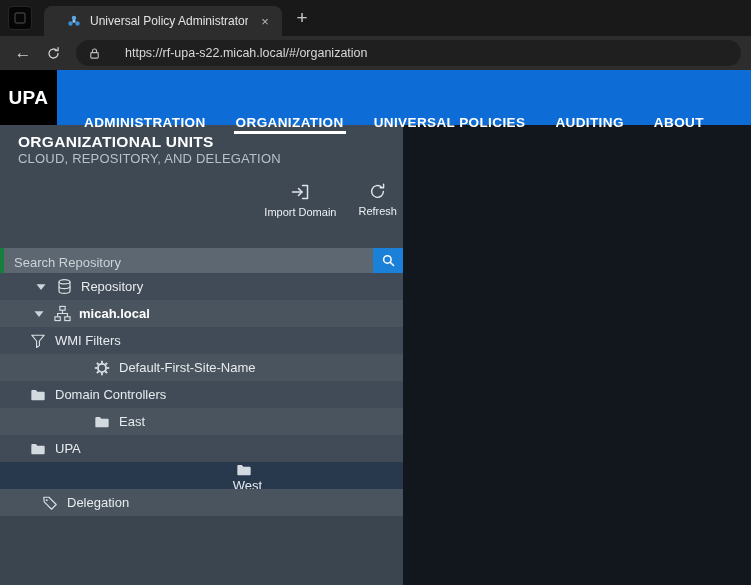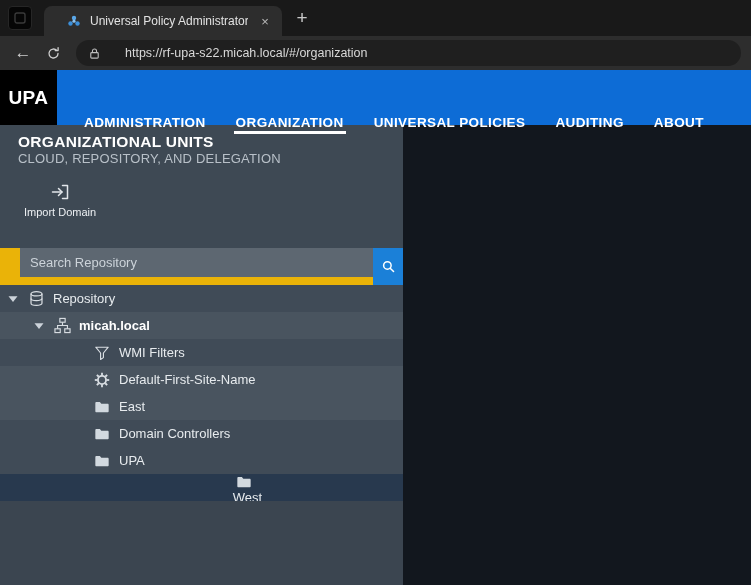--- a/index.html
+++ b/index.html
@@ -34,40 +34,40 @@
   .nav-item.active::after { content:""; position:absolute; left:13px; right:13px; bottom:0; height:3px; background:#fff; }
 
   
   .content { display:flex; height:460px;border-radius:19px; }
   .sidebar { width:403px; background:#3e4954; display:flex; flex-direction:column; }
   .main { flex:1; background:#12171e; }
 
   .sb-header { height:123px; padding:8px 0 0 18px; }
   .sb-title { font-size:15.5px; font-weight:bold; color:#fff; letter-spacing:.3px; }
   .sb-subtitle { font-size:13px; color:#b8c0c8; letter-spacing:.2px; }
-  .sb-toolbar { display:flex; gap:10px; margin-top:16px; }
+  .sb-toolbar { display:flex; gap:10px; margin-top:16px;justify-content:flex-end; }
   .tool-btn { display:flex; flex-direction:column; align-items:center; gap:4px; padding:0 6px; }
   .tool-label { font-size:11px; color:#edf0f3; }
 
-  .search-row { height:37px; display:flex; padding-left:20px; background:#eab308; }
+  .search-row { height:25px; display:flex; padding-left:4px; background:#15803d; }
   .search-input { flex:1; height:29px; background:#5d6771; border:none; outline:none; color:#e9edf0;
                   font-size:13px; padding:0 10px; font-family:"Liberation Sans", sans-serif; }
   .search-input::placeholder { color:#ccd3d9; }
   .search-btn { width:30px; background:#1b80d8; border:none; display:flex; align-items:center; justify-content:center; }
 
   .tree { flex:1; display:flex; flex-direction:column; font-size:13px; }
   .tree-row { height:27px; display:flex; align-items:center; }
   .caret { width:26px; display:flex; align-items:center; justify-content:center; }
   .ticon { width:20px; height:20px; display:flex; align-items:center; justify-content:center; margin-right:7px; }
   .tlabel { color:#e7ebee; white-space:nowrap; }
   .bold .tlabel { font-weight:bold; color:#fff; }
   .lvl1 { padding-left:26px; }
   .lvl2 { padding-left:92px; }
   .lvl0nc { padding-left:40px; }
-  .rowA { background:#404b57; }
+  .rowA { background:#404b57;padding-left:28px; }
   .rowB { background:#49545f; }
   .selected { background:#28394e;flex-direction:column; }
   .tree-fill { flex:1; background:#3b4550; }
 </style>
 </head>
 <body>
 
 <div class="tabstrip">
   <div class="app-tile">
     <svg width="12" height="12" viewBox="0 0 12 12">
@@ -122,20 +122,27 @@
       <div class="sb-title">ORGANIZATIONAL UNITS</div>
       <div class="sb-subtitle">CLOUD, REPOSITORY, AND DELEGATION</div>
       <div class="sb-toolbar">
         <div class="tool-btn">
           <svg width="20" height="20" viewBox="0 0 20 20">
             <path d="M2.5 10h9.5" stroke="#e2e6ea" stroke-width="1.5" fill="none" stroke-linecap="round"></path>
             <path d="M8.5 6.5L12 10l-3.5 3.5" stroke="#e2e6ea" stroke-width="1.5" fill="none" stroke-linecap="round" stroke-linejoin="round"></path>
             <path d="M12.5 3.5h5v13h-5" stroke="#e2e6ea" stroke-width="1.5" fill="none" stroke-linecap="round" stroke-linejoin="round"></path>
           </svg>
           <span class="tool-label">Import Domain</span>
+        </div>
+        <div class="tool-btn">
+          <svg width="19" height="19" viewBox="0 0 20 20">
+            <path d="M16.2 10a6.2 6.2 0 1 1-1.9-4.5" fill="none" stroke="#e2e6ea" stroke-width="1.5" stroke-linecap="round"></path>
+            <path d="M16.4 2.4v3.6h-3.6" fill="none" stroke="#e2e6ea" stroke-width="1.5" stroke-linecap="round" stroke-linejoin="round"></path>
+          </svg>
+          <span class="tool-label">Refresh</span>
         </div>
       </div>
     </div>
 
     <div class="search-row">
       <input class="search-input" type="text" placeholder="Search Repository" style="">
       <button class="search-btn">
         <svg width="15" height="15" viewBox="0 0 16 16">
           <circle cx="6.8" cy="6.8" r="4" fill="none" stroke="#fff" stroke-width="1.6"></circle>
           <path d="M9.8 9.8l3.6 3.6" stroke="#fff" stroke-width="1.6" stroke-linecap="round"></path>
@@ -199,55 +206,64 @@
                 <line x1="13.6" y1="13.6" x2="15.7" y2="15.7"></line>
               <line x1="15.7" y1="4.3" x2="13.6" y2="6.4"></line>
                 <line x1="4.3" y1="15.7" x2="6.4" y2="13.6"></line>
             </g>
             <circle cx="10" cy="10" r="4.5" fill="none" stroke="#d9dee3" stroke-width="2"></circle>
           </svg>
         </span>
         <span class="tlabel">Default-First-Site-Name</span>
       </div>
 
+      <div class="tree-row rowA lvl2">
+        <span class="ticon">
+          <svg width="16" height="16" viewBox="0 0 18 18">
+            <path d="M1.5 4.8c0-.7.5-1.3 1.2-1.3h3.9l1.6 1.8h7.1c.7 0 1.2.6 1.2 1.3v7.1c0 .7-.5 1.3-1.2 1.3H2.7c-.7 0-1.2-.6-1.2-1.3z" fill="#d2d9df"></path>
+          </svg>
+        </span>
+        <span class="tlabel">Domain Controllers</span>
+      </div>
+
       <div class="tree-row rowB lvl2">
         <span class="ticon">
           <svg width="16" height="16" viewBox="0 0 18 18">
             <path d="M1.5 4.8c0-.7.5-1.3 1.2-1.3h3.9l1.6 1.8h7.1c.7 0 1.2.6 1.2 1.3v7.1c0 .7-.5 1.3-1.2 1.3H2.7c-.7 0-1.2-.6-1.2-1.3z" fill="#d2d9df"></path>
           </svg>
         </span>
         <span class="tlabel">East</span>
       </div>
 
       <div class="tree-row rowA lvl2">
         <span class="ticon">
           <svg width="16" height="16" viewBox="0 0 18 18">
             <path d="M1.5 4.8c0-.7.5-1.3 1.2-1.3h3.9l1.6 1.8h7.1c.7 0 1.2.6 1.2 1.3v7.1c0 .7-.5 1.3-1.2 1.3H2.7c-.7 0-1.2-.6-1.2-1.3z" fill="#d2d9df"></path>
           </svg>
         </span>
-        <span class="tlabel">Domain Controllers</span>
-      </div>
-
-      <div class="tree-row rowA lvl2">
-        <span class="ticon">
-          <svg width="16" height="16" viewBox="0 0 18 18">
-            <path d="M1.5 4.8c0-.7.5-1.3 1.2-1.3h3.9l1.6 1.8h7.1c.7 0 1.2.6 1.2 1.3v7.1c0 .7-.5 1.3-1.2 1.3H2.7c-.7 0-1.2-.6-1.2-1.3z" fill="#d2d9df"></path>
-          </svg>
-        </span>
         <span class="tlabel">UPA</span>
       </div>
 
       <div class="tree-row selected lvl2">
         <span class="ticon">
           <svg width="16" height="16" viewBox="0 0 18 18">
             <path d="M1.5 4.8c0-.7.5-1.3 1.2-1.3h3.9l1.6 1.8h7.1c.7 0 1.2.6 1.2 1.3v7.1c0 .7-.5 1.3-1.2 1.3H2.7c-.7 0-1.2-.6-1.2-1.3z" fill="#d2d9df"></path>
           </svg>
         </span>
         <span class="tlabel">West</span>
       </div>
 
+      <div class="tree-row rowB lvl0nc">
+        <span class="ticon">
+          <svg width="16" height="16" viewBox="0 0 18 18">
+            <path d="M2 2.5h5.8L16 10.7l-5.3 5.3L2.5 7.8z" fill="none" stroke="#d9dee3" stroke-width="1.3" stroke-linejoin="round"></path>
+            <circle cx="5.3" cy="5.8" r="1.1" fill="#d9dee3"></circle>
+          </svg>
+        </span>
+        <span class="tlabel">Delegation</span>
+      </div>
 
       <div class="tree-fill"></div>
     </div>
   </div>
 
   <div class="main"></div>
 </div>
 
 </body></html>

